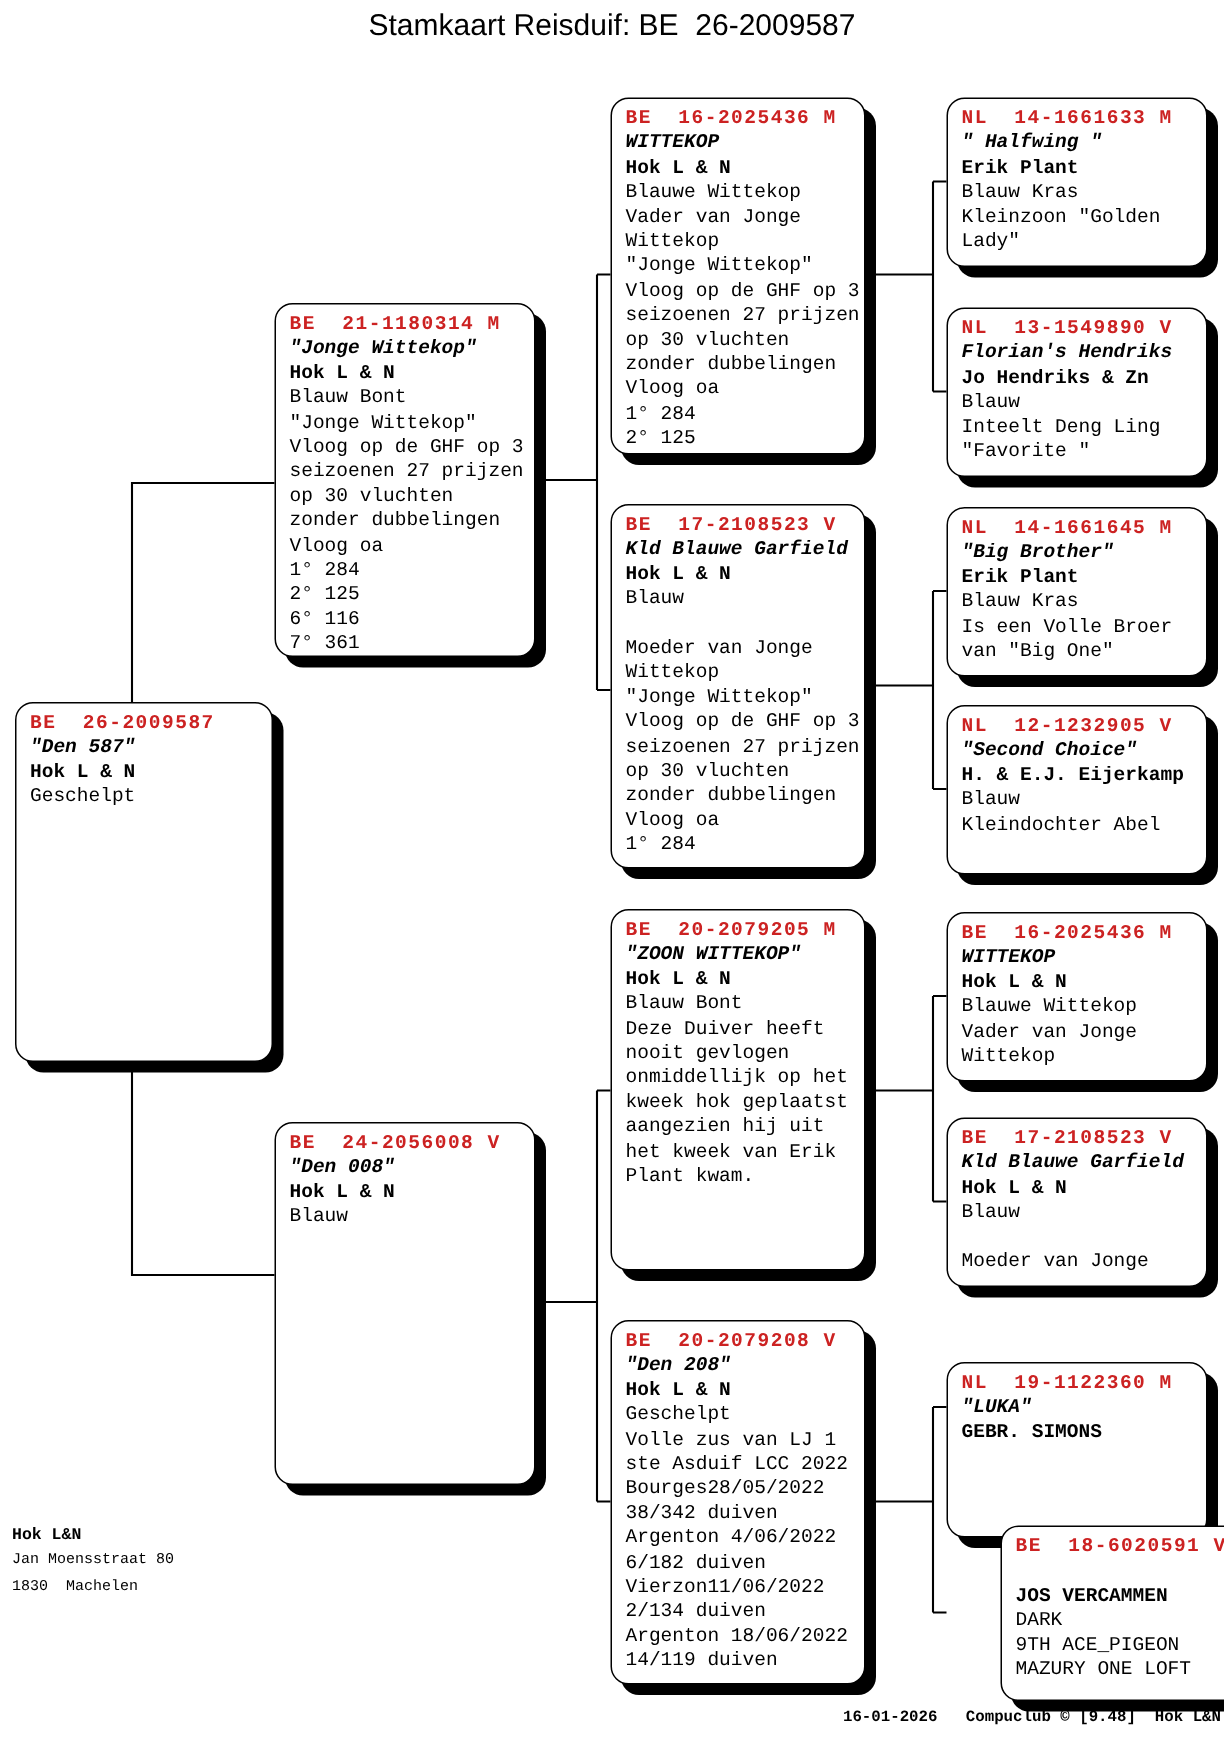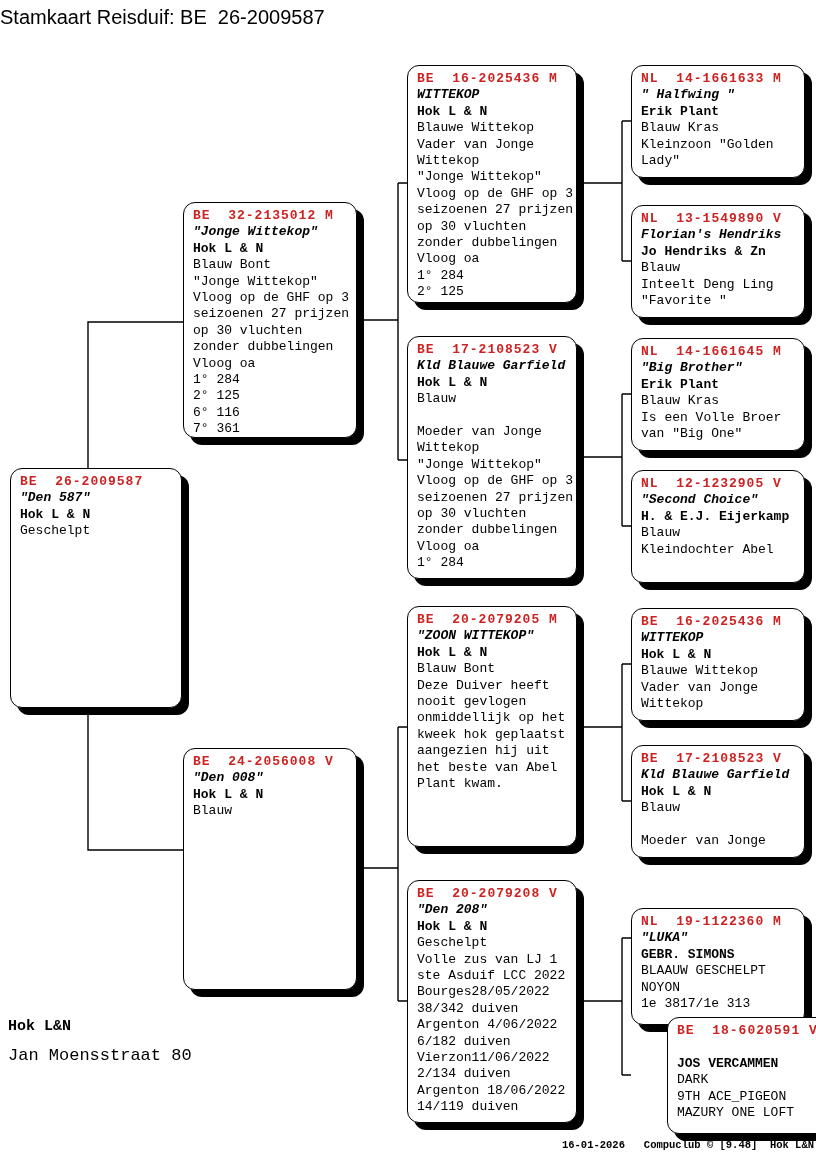--- a/index.html
+++ b/index.html
@@ -8,21 +8,21 @@
   .page {
     position: relative;
     width: 816px;
     height: 1172px;
     background: #ffffff;
     overflow: hidden;
   }
   .page-title {
     position: absolute;
     left: 0; right: 0; top: 6px;
-    text-align: left;
+    text-align: center;
     font-family: "Liberation Sans", sans-serif;
     font-size: 20px;
     color: #000;
     white-space: pre;
   }
   svg.connectors {
     position: absolute;
     left: 0; top: 0;
     z-index: 0;
   }
@@ -47,22 +47,22 @@
   }
   .pname {
     font-weight: bold;
     font-style: italic;
     white-space: pre;
     min-height: 16.4px;
   }
   .owner { font-weight: bold; white-space: pre; }
   .tline { white-space: pre; }
   .breeder { position: absolute; left: 8px; top: 1018px; z-index: 1; }
-  .breeder-name { font-weight: bold; font-size: 15px; margin-bottom: 12px; white-space: pre; }
-  .breeder-lines .tline { font-size: 17px; line-height: 18px; }
+  .breeder-name { font-weight: bold; font-size: 11px; margin-bottom: 2px; white-space: pre; }
+  .breeder-lines .tline { font-size: 10px; line-height: 18px; }
   .footer-note {
     position: absolute;
     right: 2px; top: 1139px;
     font-size: 10.5px;
     font-weight: bold;
     white-space: pre;
     z-index: 1;
   }
 </style>
 </head>
@@ -85,21 +85,21 @@
   <div class="pbox" style="left:10px;top:468px;width:172px;height:240px">
     <div class="ring">BE  26-2009587</div>
     <div class="pname">"Den 587"</div>
     <div class="owner">Hok L &amp; N</div>
     <div class="plines">
         <div class="tline">Geschelpt</div>
       </div>
   </div>
 
   <div class="pbox" style="left:183px;top:202px;width:174px;height:236px">
-    <div class="ring">BE  32-2135012 M</div>
+    <div class="ring">BE  21-1180314 M</div>
     <div class="pname">"Jonge Wittekop"</div>
     <div class="owner">Hok L &amp; N</div>
     <div class="plines">
         <div class="tline">Blauw Bont</div>
         <div class="tline">"Jonge Wittekop"</div>
         <div class="tline">Vloog op de GHF op 3</div>
         <div class="tline">seizoenen 27 prijzen</div>
         <div class="tline">op 30 vluchten</div>
         <div class="tline">zonder dubbelingen</div>
         <div class="tline">Vloog oa</div>
@@ -161,21 +161,21 @@
     <div class="ring">BE  20-2079205 M</div>
     <div class="pname">"ZOON WITTEKOP"</div>
     <div class="owner">Hok L &amp; N</div>
     <div class="plines">
         <div class="tline">Blauw Bont</div>
         <div class="tline">Deze Duiver heeft</div>
         <div class="tline">nooit gevlogen</div>
         <div class="tline">onmiddellijk op het</div>
         <div class="tline">kweek hok geplaatst</div>
         <div class="tline">aangezien hij uit</div>
-        <div class="tline">het beste van Abel</div>
+        <div class="tline">het kweek van Erik</div>
         <div class="tline">Plant kwam.</div>
       </div>
   </div>
 
   <div class="pbox" style="left:407px;top:880px;width:170px;height:243px">
     <div class="ring">BE  20-2079208 V</div>
     <div class="pname">"Den 208"</div>
     <div class="owner">Hok L &amp; N</div>
     <div class="plines">
         <div class="tline">Geschelpt</div>
@@ -254,40 +254,36 @@
         <div class="tline">Blauw</div>
         <div class="tline">&nbsp;</div>
         <div class="tline">Moeder van Jonge</div>
       </div>
   </div>
 
   <div class="pbox" style="left:631px;top:908px;width:174px;height:117px">
     <div class="ring">NL  19-1122360 M</div>
     <div class="pname">"LUKA"</div>
     <div class="owner">GEBR. SIMONS</div>
-    <div class="plines">
-        <div class="tline">BLAAUW GESCHELPT</div>
-        <div class="tline">NOYON</div>
-        <div class="tline">1e 3817/1e 313</div>
-      </div>
   </div>
 
   <div class="pbox" style="left:667px;top:1017px;width:174px;height:117px">
     <div class="ring">BE  18-6020591 V</div>
     <div class="pname"></div>
     <div class="owner">JOS VERCAMMEN</div>
     <div class="plines">
         <div class="tline">DARK</div>
         <div class="tline">9TH ACE_PIGEON</div>
         <div class="tline">MAZURY ONE LOFT</div>
       </div>
   </div>
 
   <div class="breeder">
     <div class="breeder-name">Hok L&amp;N</div>
     <div class="breeder-lines">
         <div class="tline">Jan Moensstraat 80</div>
+        <div class="tline">1830  Machelen</div>
       </div>
   </div>
 
   <div class="footer-note">16-01-2026   Compuclub © [9.48]  Hok L&amp;N</div>
 
 </div>
 
 </body></html>

